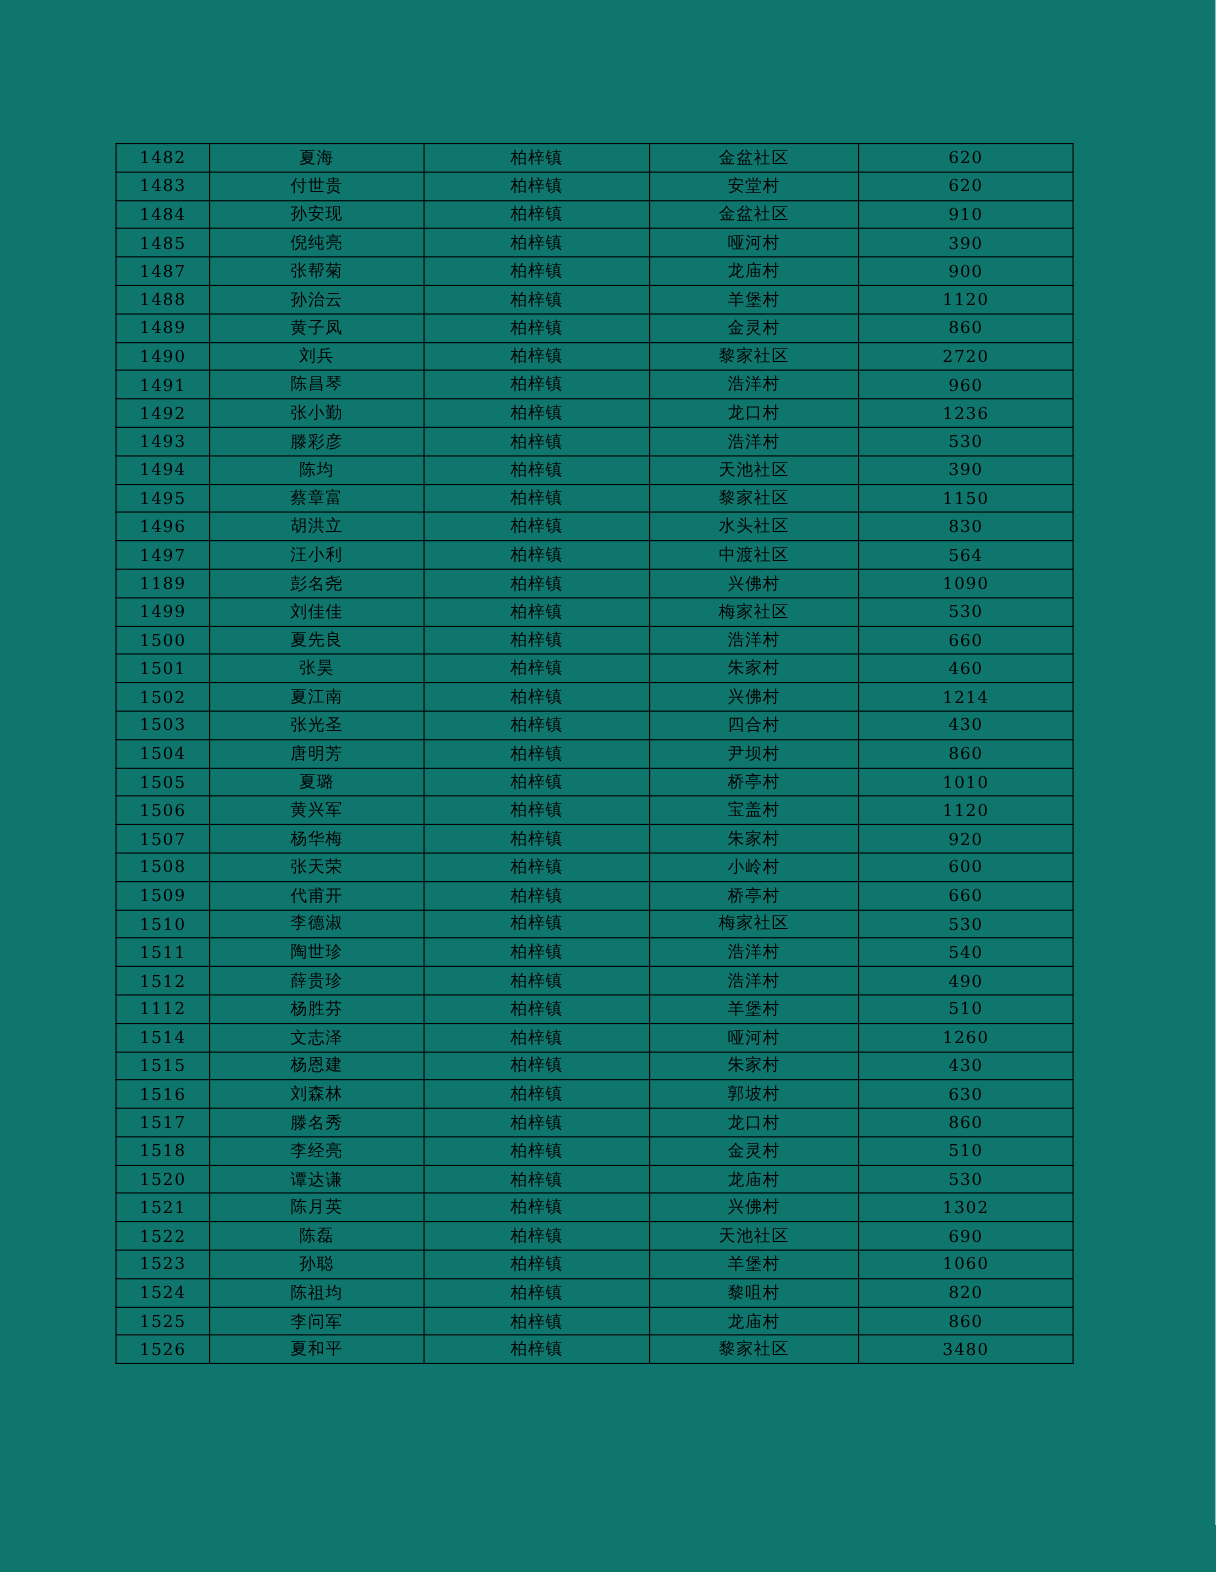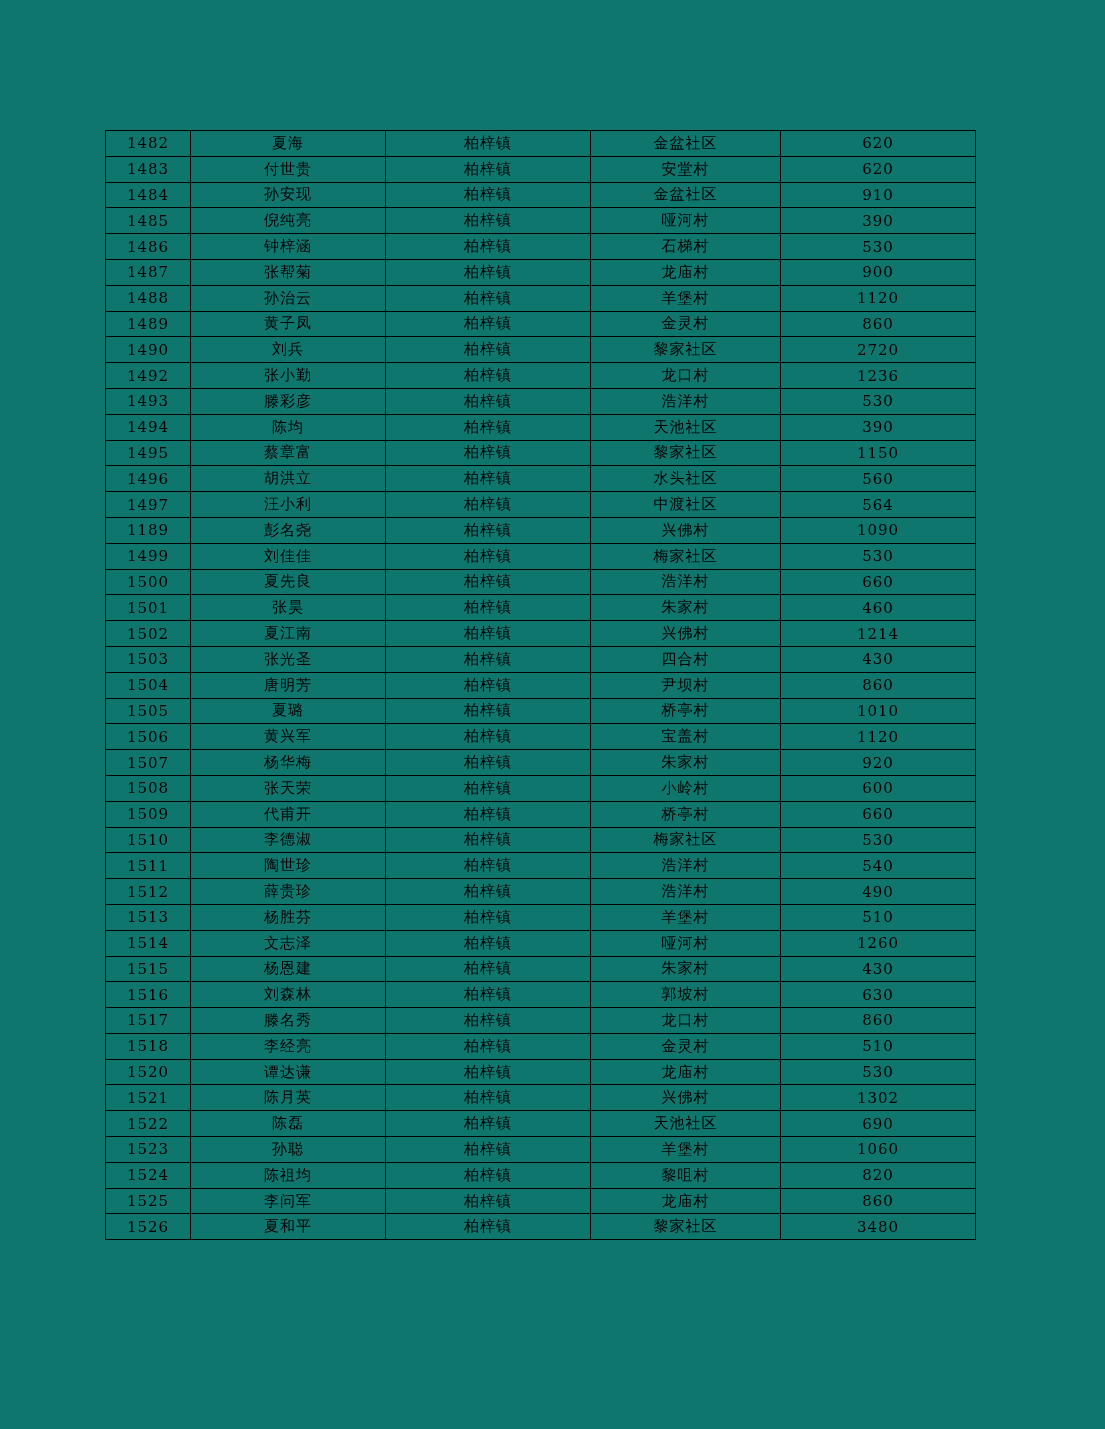--- a/index.html
+++ b/index.html
@@ -77,27 +77,20 @@
           <td>910</td>
         </tr>
         <tr>
           <td>1485</td>
           <td>倪纯亮</td>
           <td>柏梓镇</td>
           <td>哑河村</td>
           <td>390</td>
         </tr>
         <tr>
-          <td>1486</td>
-          <td>钟梓涵</td>
-          <td>柏梓镇</td>
-          <td>石梯村</td>
-          <td>530</td>
-        </tr>
-        <tr>
           <td>1487</td>
           <td>张帮菊</td>
           <td>柏梓镇</td>
           <td>龙庙村</td>
           <td>900</td>
         </tr>
         <tr>
           <td>1488</td>
           <td>孙治云</td>
           <td>柏梓镇</td>
@@ -112,20 +105,27 @@
           <td>860</td>
         </tr>
         <tr>
           <td>1490</td>
           <td>刘兵</td>
           <td>柏梓镇</td>
           <td>黎家社区</td>
           <td>2720</td>
         </tr>
         <tr>
+          <td>1491</td>
+          <td>陈昌琴</td>
+          <td>柏梓镇</td>
+          <td>浩洋村</td>
+          <td>960</td>
+        </tr>
+        <tr>
           <td>1492</td>
           <td>张小勤</td>
           <td>柏梓镇</td>
           <td>龙口村</td>
           <td>1236</td>
         </tr>
         <tr>
           <td>1493</td>
           <td>滕彩彦</td>
           <td>柏梓镇</td>
@@ -144,21 +144,21 @@
           <td>蔡章富</td>
           <td>柏梓镇</td>
           <td>黎家社区</td>
           <td>1150</td>
         </tr>
         <tr>
           <td>1496</td>
           <td>胡洪立</td>
           <td>柏梓镇</td>
           <td>水头社区</td>
-          <td>560</td>
+          <td>830</td>
         </tr>
         <tr>
           <td>1497</td>
           <td>汪小利</td>
           <td>柏梓镇</td>
           <td>中渡社区</td>
           <td>564</td>
         </tr>
         <tr>
           <td>1189</td>
@@ -259,21 +259,21 @@
           <td>540</td>
         </tr>
         <tr>
           <td>1512</td>
           <td>薛贵珍</td>
           <td>柏梓镇</td>
           <td>浩洋村</td>
           <td>490</td>
         </tr>
         <tr>
-          <td>1513</td>
+          <td>1112</td>
           <td>杨胜芬</td>
           <td>柏梓镇</td>
           <td>羊堡村</td>
           <td>510</td>
         </tr>
         <tr>
           <td>1514</td>
           <td>文志泽</td>
           <td>柏梓镇</td>
           <td>哑河村</td>

